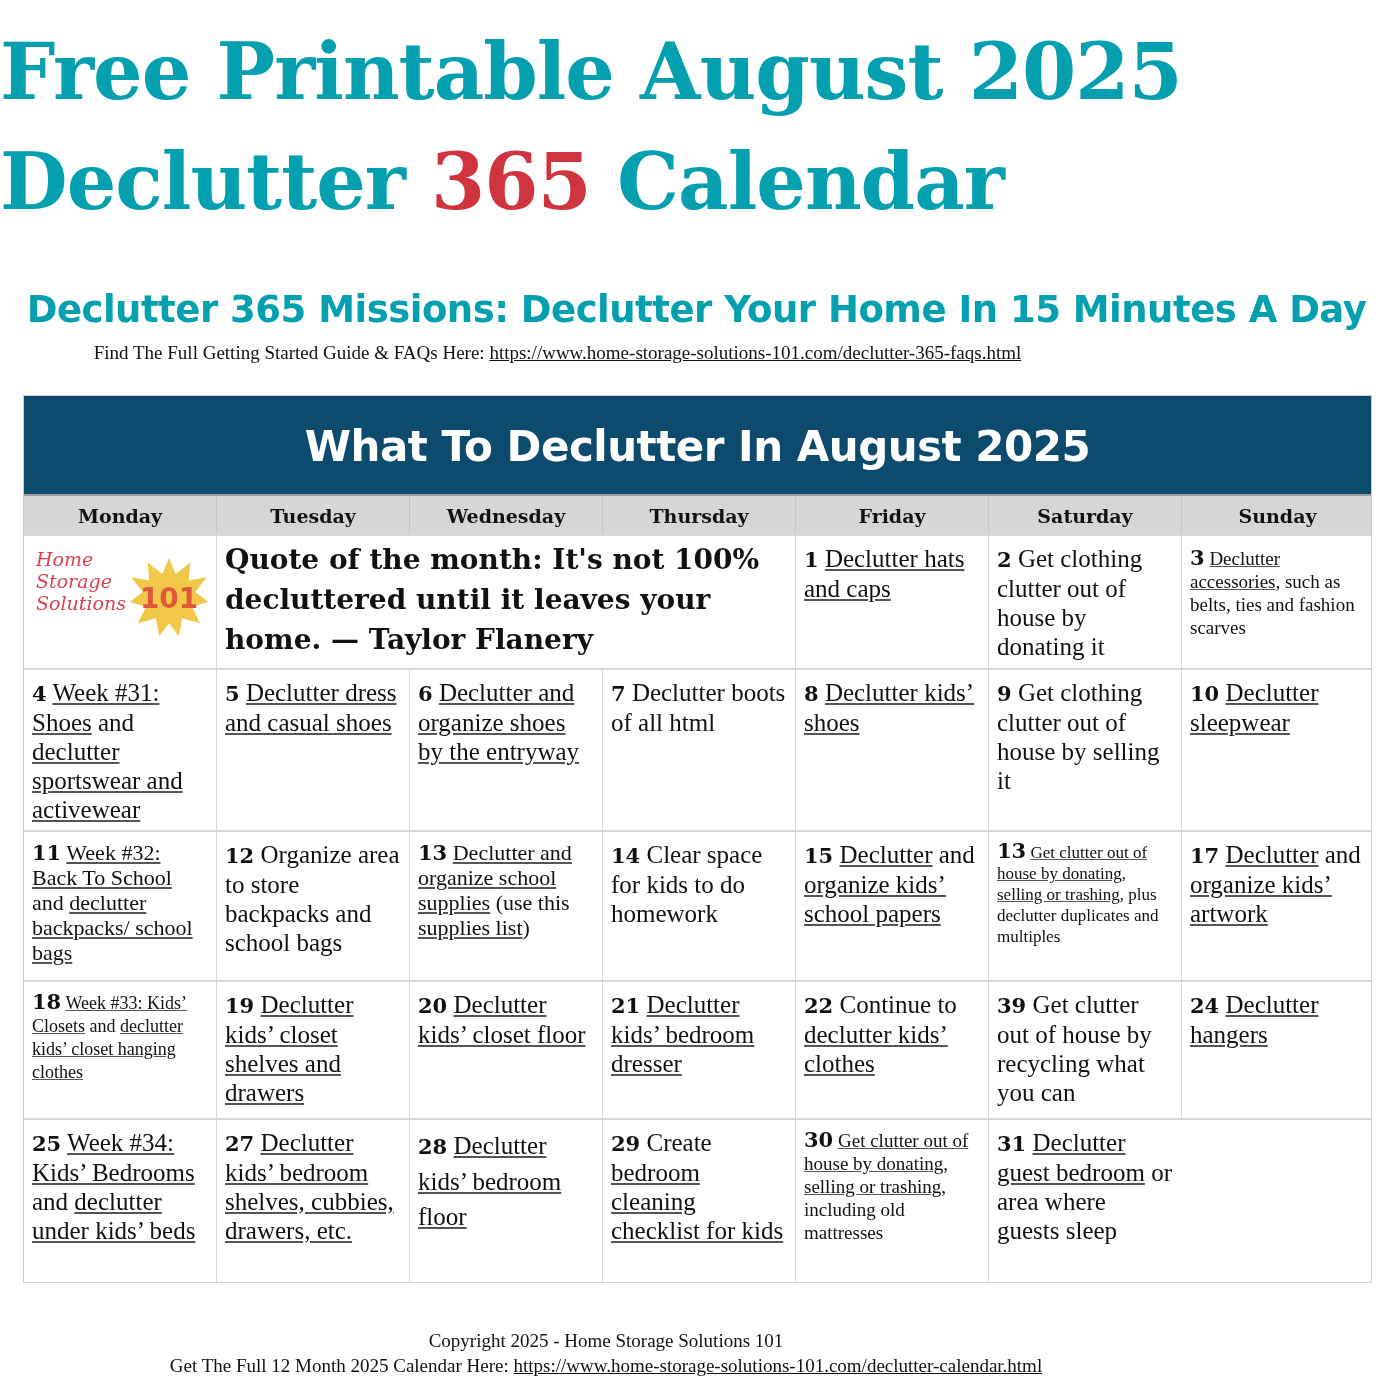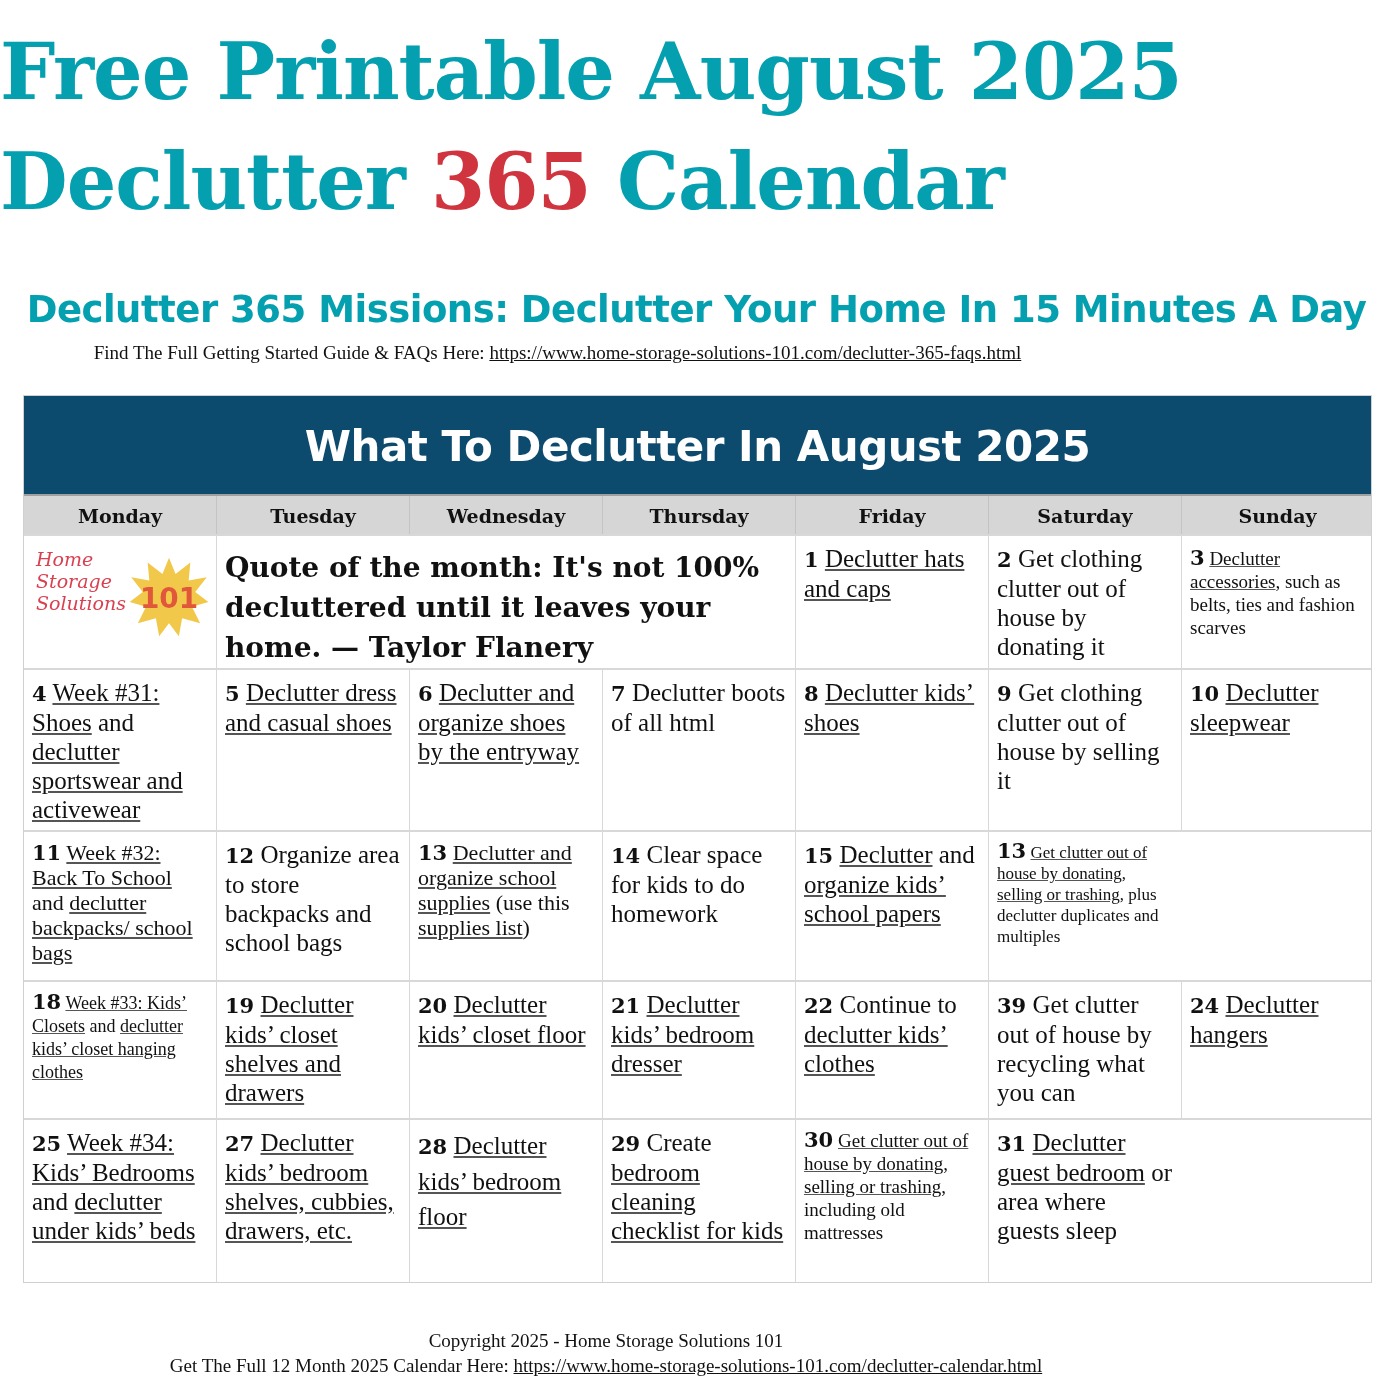--- a/index.html
+++ b/index.html
@@ -47,21 +47,21 @@
     font-family: "Liberation Serif", serif; font-size: 25px; line-height: 29px; color: #111;
     overflow: hidden;
   }
   .cell:last-child { border-right: none; }
   .cell .num { font-family: "DejaVu Serif", serif; font-weight: bold; font-size: 21px; }
   .cell u { text-decoration: underline; text-decoration-color: #555; }
   .cell.small { font-size: 19px; line-height: 23px; }
   .cell.small .num { font-size: 21px; }
 
   .quote-cell {
-    flex: 0 0 auto; padding: 12px 8px 6px 8px; border-right: 1px solid #d8d8d8;
+    flex: 0 0 auto; padding: 4px 8px 6px 8px; border-right: 1px solid #d8d8d8;
     font-family: "DejaVu Serif", serif; font-weight: bold; font-size: 28px; line-height: 40px; color: #111;
   }
 
   .logo { position: relative; width: 180px; height: 110px; }
   .logo-text {
     position: absolute; left: 8px; top: 8px; font-family: "DejaVu Serif", serif; font-style: italic;
     color: #d94050; font-size: 19px; line-height: 22px;
   }
   .logo-sun { position: absolute; left: 100px; top: 16px; width: 82px; height: 82px; }
 
@@ -124,20 +124,21 @@
     <div class="cell" style="width:191px"><span class="num">10</span> <u>Declutter sleepwear</u></div>
   </div>
 
   <div class="week" style="height:150px">
     <div class="cell small" style="width:193px;font-size:22px;line-height:25px"><span class="num">11</span> <u>Week #32: Back To School</u><span> and </span><u>declutter backpacks/ school bags</u></div>
     <div class="cell" style="width:193px"><span class="num">12</span> <span>Organize area to store backpacks and school bags</span></div>
     <div class="cell small" style="width:193px;font-size:22px;line-height:25px"><span class="num">13</span> <u>Declutter and organize school supplies</u><span> (use this </span><u>supplies list</u><span>)</span></div>
     <div class="cell" style="width:193px"><span class="num">14</span> <span>Clear space for kids to do homework</span></div>
     <div class="cell" style="width:193px"><span class="num">15</span> <u>Declutter</u><span> and </span><u>organize kids’ school papers</u></div>
     <div class="cell small" style="width:193px;font-size:17px;line-height:21px"><span class="num">13</span> <u>Get clutter out of house by donating, selling or trashing</u><span>, plus declutter duplicates and multiples</span></div>
+    <div class="cell" style="width:191px"><span class="num">17</span> <u>Declutter</u><span> and </span><u>organize kids’ artwork</u></div>
   </div>
 
   <div class="week" style="height:138px">
     <div class="cell small" style="width:193px;font-size:18px;line-height:23px"><span class="num">18</span> <u>Week #33: Kids’ Closets</u><span> and </span><u>declutter kids’ closet hanging clothes</u></div>
     <div class="cell" style="width:193px"><span class="num">19</span> <u>Declutter kids’ closet shelves and drawers</u></div>
     <div class="cell" style="width:193px"><span class="num">20</span> <u>Declutter kids’ closet floor</u></div>
     <div class="cell" style="width:193px"><span class="num">21</span> <u>Declutter kids’ bedroom dresser</u></div>
     <div class="cell" style="width:193px"><span class="num">22</span> <span>Continue to </span><u>declutter kids’ clothes</u></div>
     <div class="cell" style="width:193px"><span class="num">39</span> <span>Get clutter out of house by recycling what you can</span></div>
     <div class="cell" style="width:191px"><span class="num">24</span> <u>Declutter hangers</u></div>

